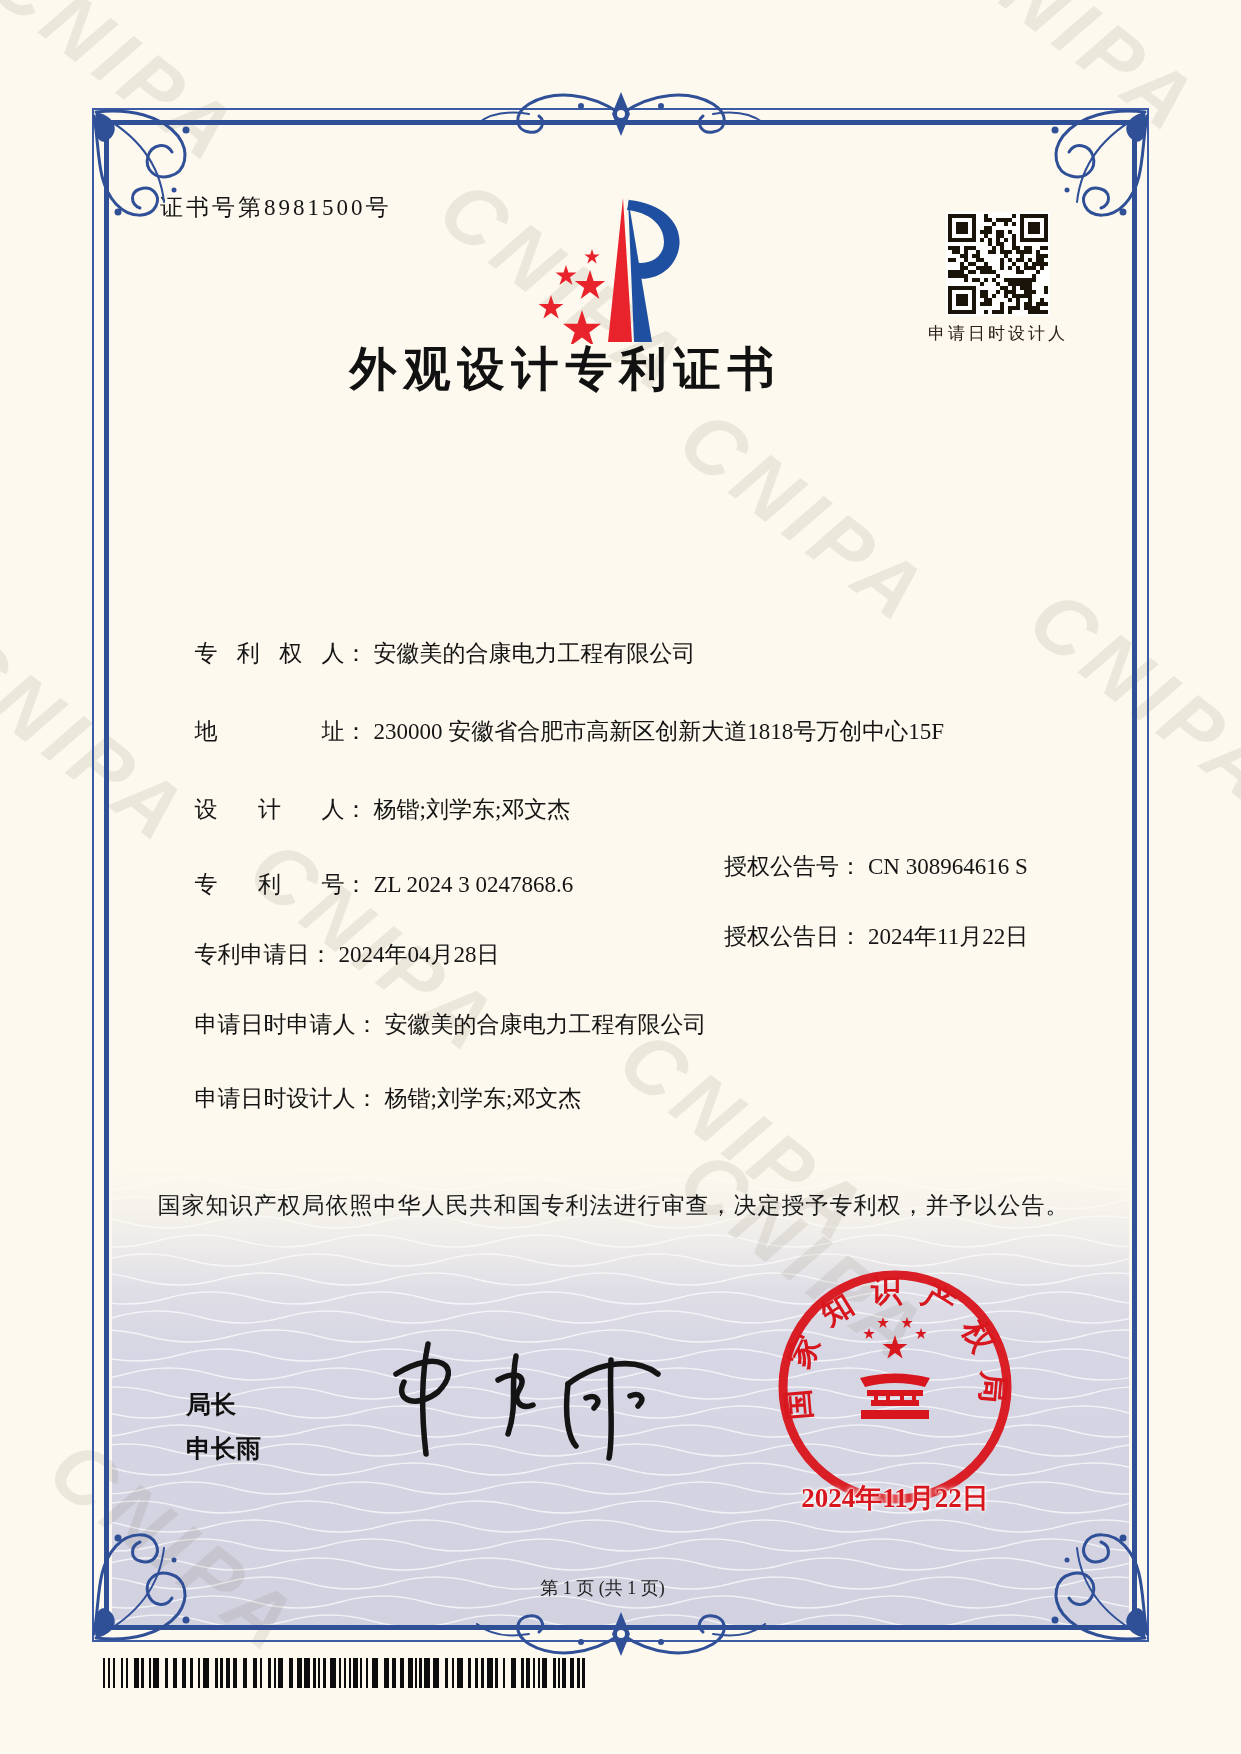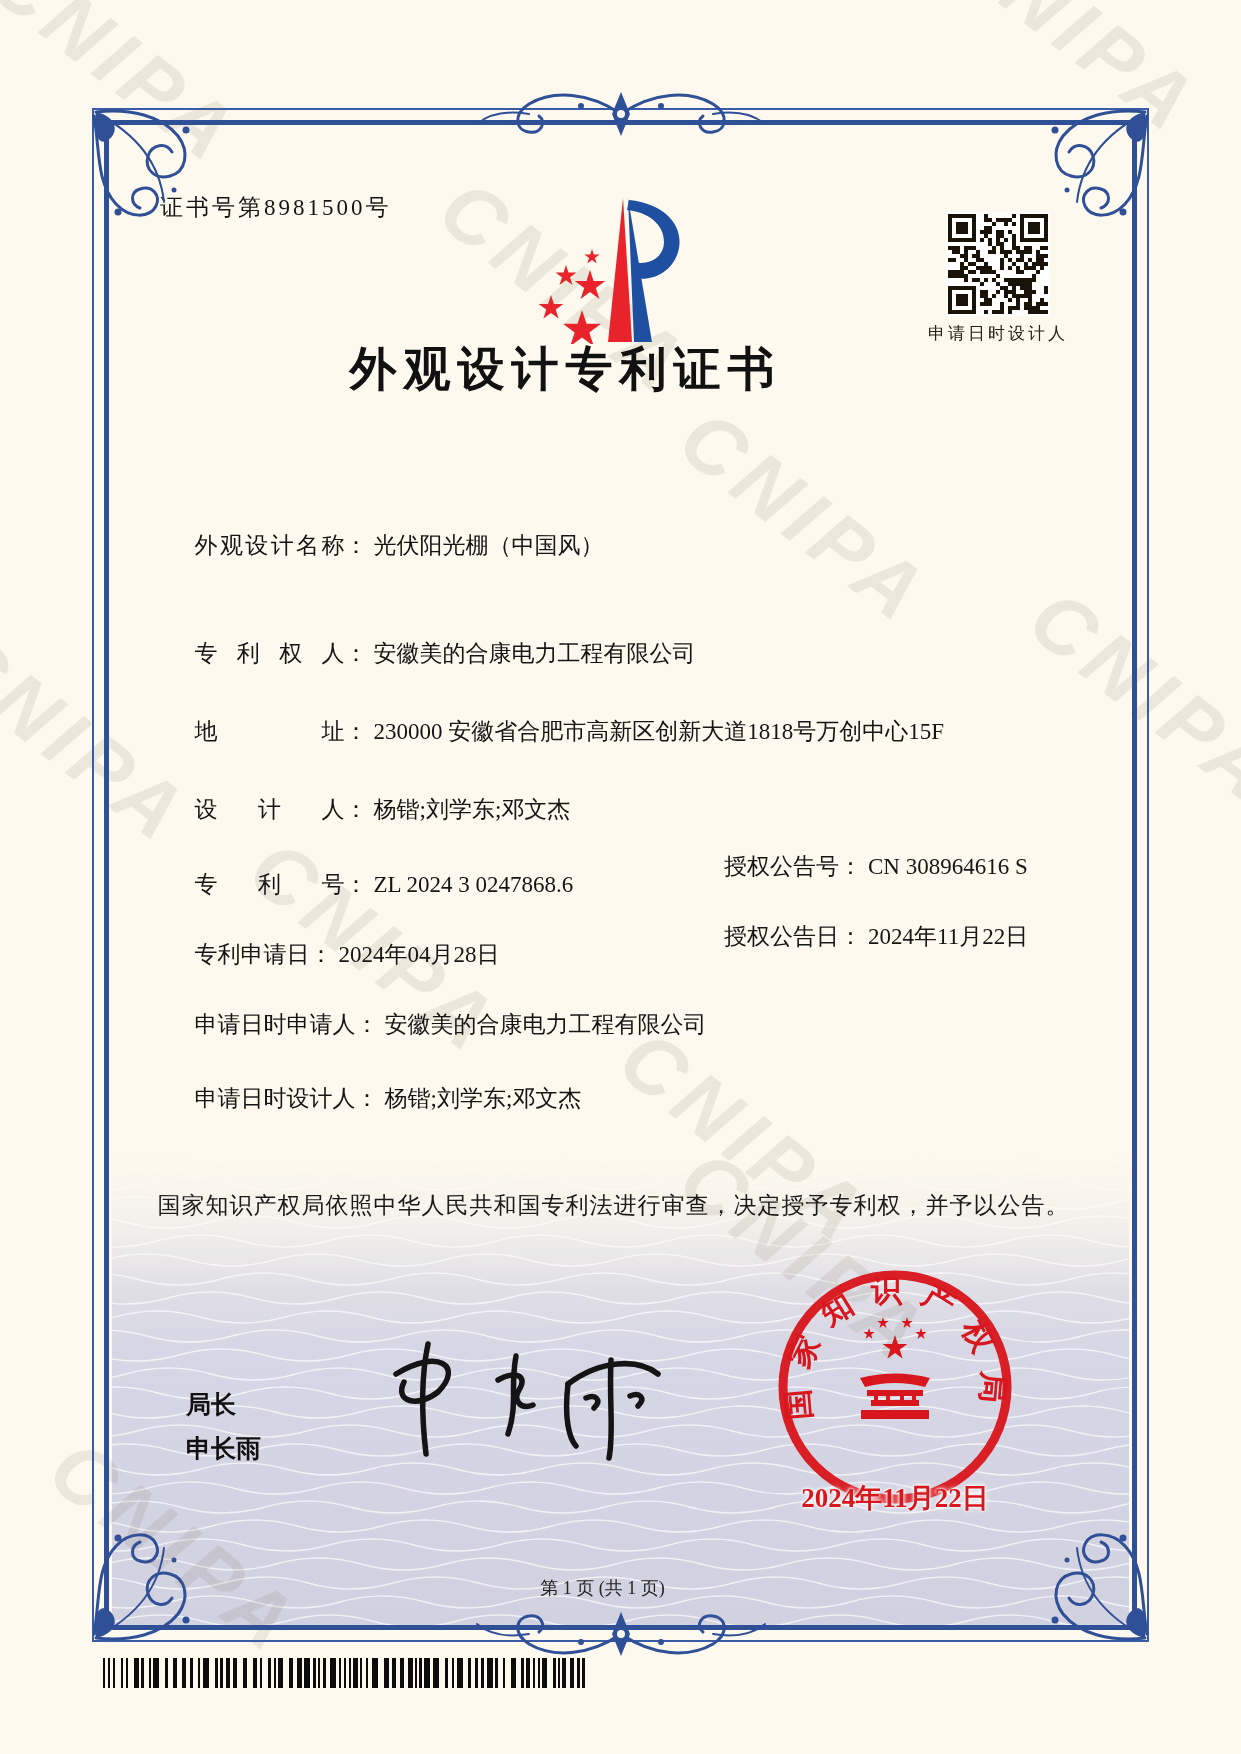--- a/index.html
+++ b/index.html
@@ -490,23 +490,20 @@
         <rect x="66" y="82" width="4" height="4" fill="#1a130a"></rect>
         <rect x="70" y="82" width="4" height="4" fill="#1a130a"></rect>
         <rect x="74" y="82" width="4" height="4" fill="#1a130a"></rect>
         <rect x="78" y="82" width="4" height="4" fill="#1a130a"></rect>
         <rect x="82" y="82" width="4" height="4" fill="#1a130a"></rect>
       </svg>
     <div class="qr-caption">申请日时设计人</div>
 
     <div class="title">外观设计专利证书</div>
 
-    <div class="row" style="top:504px">
-      <span class="jl">外观设计名称</span><span class="colon">：</span><span class="val">光伏阳光棚（中国风）</span>
-    </div>
 
     <div class="row" style="top:612px">
       <span class="jl">专利权人</span><span class="colon">：</span><span class="val">安徽美的合康电力工程有限公司</span>
     </div>
 
     <div class="row" style="top:690px">
       <span class="jl">地址</span><span class="colon">：</span><span class="val">230000 安徽省合肥市高新区创新大道1818号万创中心15F</span>
     </div>
 
     <div class="row" style="top:768px">

